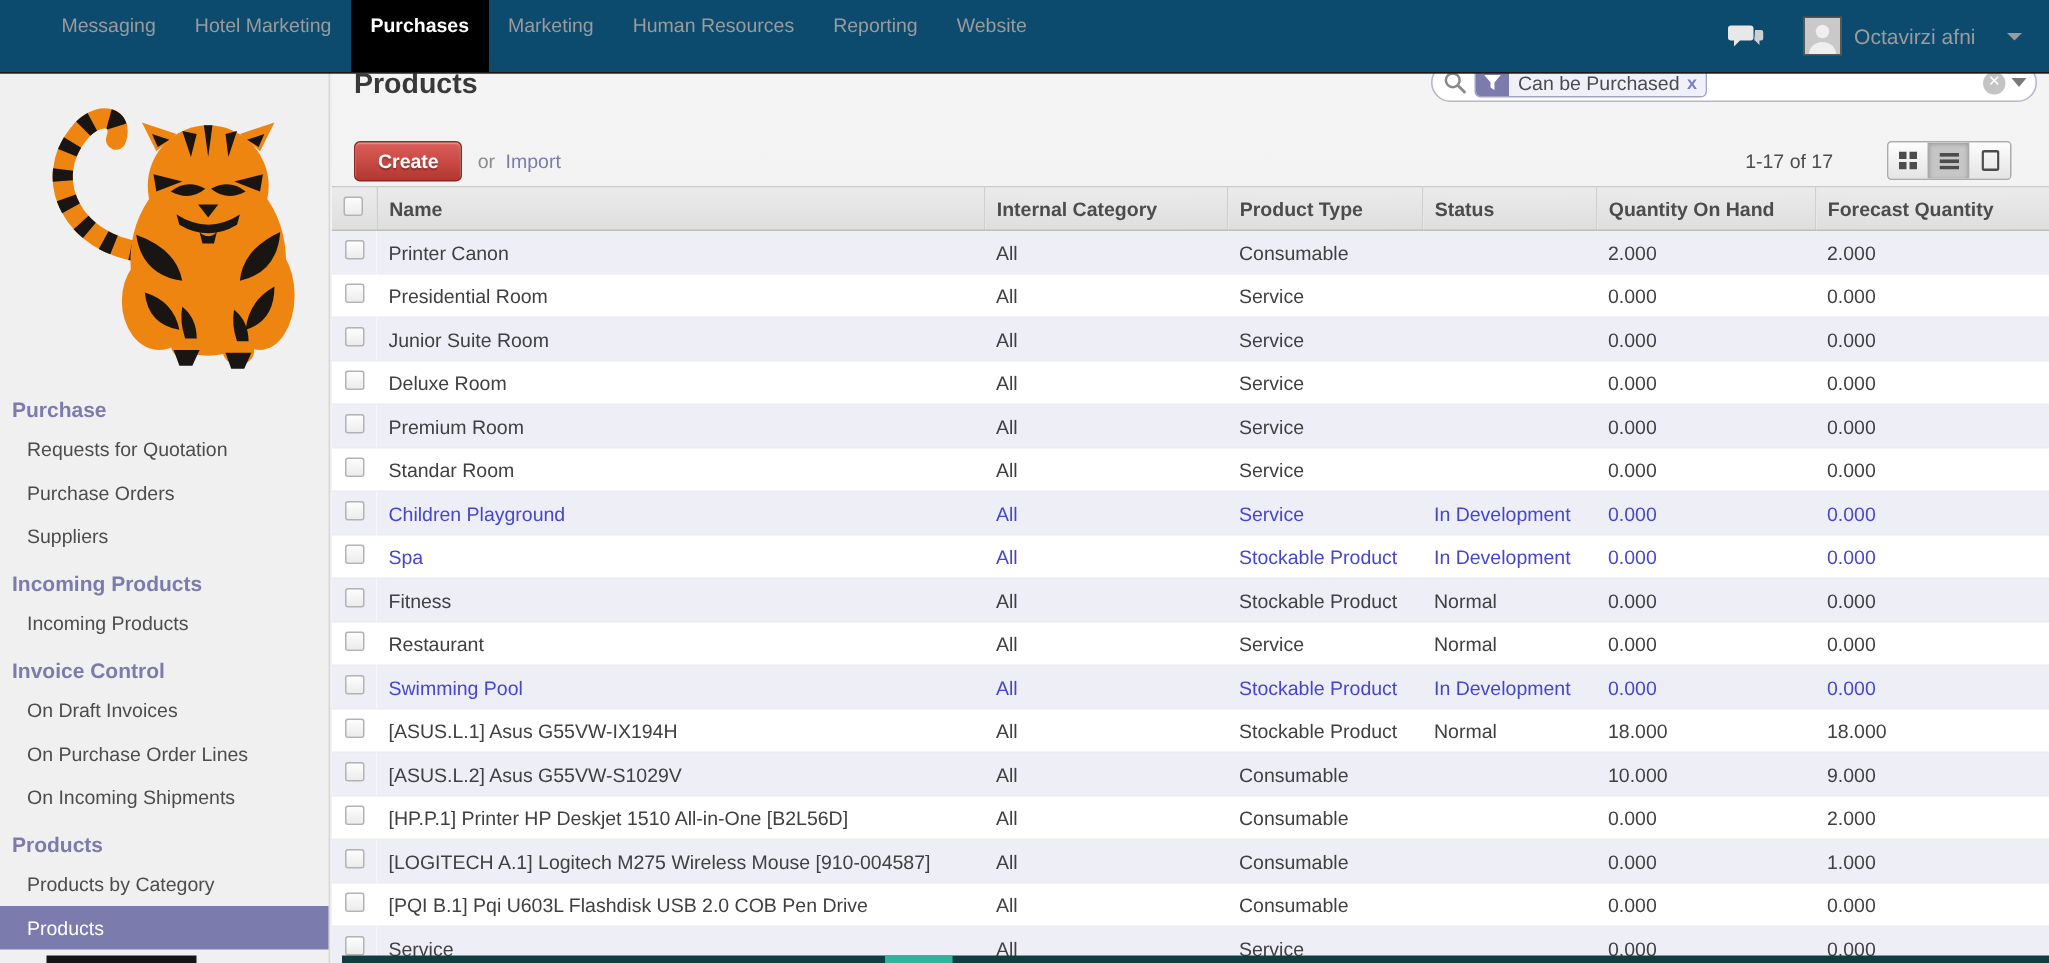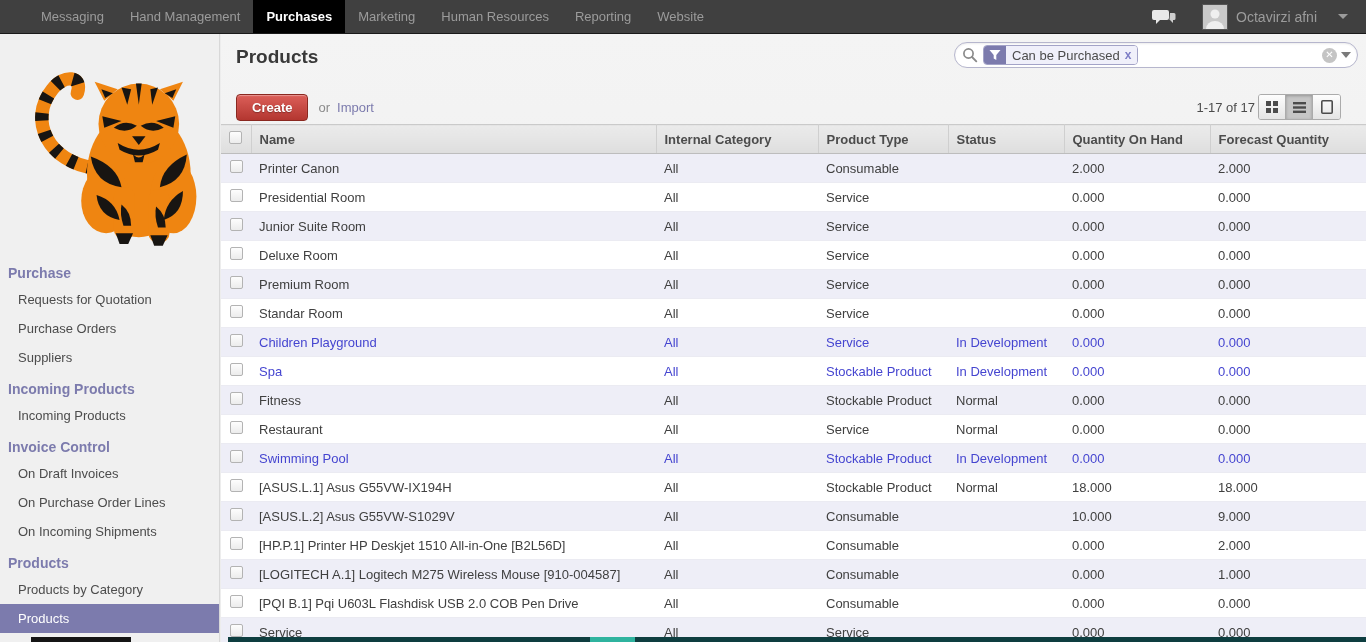--- a/index.html
+++ b/index.html
@@ -1,21 +1,21 @@
 <!DOCTYPE html>
 <html><head>
 <meta charset="utf-8">
 <style>
   * { margin:0; padding:0; box-sizing:border-box; }
   html,body { width:1366px; height:642px; overflow:hidden; background:#ededed;
               font-family:"Liberation Sans", sans-serif; }
 
   
-  .topbar { position:absolute; left:0; top:0; width:1366px; height:34px;
-            background:#404040; border-bottom:1px solid #1a1a1a; z-index:30;
+  .topbar { position:absolute; left:0; top:0; width:1366px; height:49px;
+            background:#0c4a6e; border-bottom:1px solid #1a1a1a; z-index:30;
             display:flex; align-items:stretch; }
   .topbar .menu { display:flex; margin-left:28px; }
   .topbar .menu-item { color:#9b9b9b; font-size:13px; line-height:33px;
             padding:0 13px; cursor:pointer; white-space:nowrap; }
   .topbar .menu-item.active { background:#000; color:#fff; font-weight:bold; }
   .topbar .right { margin-left:auto; display:flex; align-items:center; padding-right:18px; }
   .chat-icon { width:24px; height:18px; margin-right:26px; cursor:pointer; }
   .avatar { width:26px; height:26px; background:#3c3c3c; border:1px solid #555;
             margin-right:8px; display:flex; align-items:flex-end; justify-content:center; overflow:hidden; }
   .user-name { color:#9b9b9b; font-size:14px; margin-right:21px; cursor:pointer; }
@@ -56,21 +56,21 @@
 
   .button-row { position:absolute; left:15px; right:25px; top:53px; height:40px;
              display:flex; align-items:center; }
   .btn-create { background:linear-gradient(#dc5f59,#b33630); border:1px solid #8a2820;
              border-radius:4px; color:#fff; font-weight:bold; font-size:13px;
              padding:5px 15px; cursor:pointer; text-shadow:0 1px 1px rgba(0,0,0,.3);
              box-shadow:0 1px 1px rgba(255,255,255,.35) inset; }
   .or-label { color:#8b8b8b; font-size:13px; margin:0 7px 0 10px; }
   .link-import { color:#7c7bad; font-size:13px; cursor:pointer; text-decoration:none; }
   .pager-area { margin-left:auto; display:flex; align-items:center; }
-  .pager-text { font-size:13px; color:#4c4c4c; margin-right:3px; }
+  .pager-text { font-size:13px; color:#4c4c4c; margin-right:36px; }
   .switcher { display:flex; border:1px solid #ababab; border-radius:3px; overflow:hidden; }
   .sw-btn { width:27px; height:24px; background:linear-gradient(#fdfdfd,#e4e4e4);
              border-right:1px solid #ababab; display:flex; align-items:center;
              justify-content:center; cursor:pointer; }
   .sw-btn:last-child { border-right:none; }
   .sw-btn.active { background:#c6c6c6; box-shadow:0 1px 3px rgba(0,0,0,.25) inset; }
 
   
   .table-wrap { position:absolute; left:0; right:0; top:90px; bottom:0; overflow:hidden; }
   table { border-collapse:collapse; table-layout:fixed; width:1145px; background:#fff; }
@@ -92,21 +92,21 @@
   
   .bottom-strip { position:absolute; left:0; bottom:0; width:1366px; height:5px; z-index:40; }
   .bs-seg { position:absolute; bottom:0; height:5px; }
 </style>
 </head>
 <body>
 
 <div class="topbar">
   <div class="menu">
     <div class="menu-item">Messaging</div>
-    <div class="menu-item">Hand Management</div>
+    <div class="menu-item">Hotel Marketing</div>
     <div class="menu-item active">Purchases</div>
     <div class="menu-item">Marketing</div>
     <div class="menu-item">Human Resources</div>
     <div class="menu-item">Reporting</div>
     <div class="menu-item">Website</div>
   </div>
   <div class="right">
     <svg class="chat-icon" viewBox="0 0 24 18">
       <path d="M2 2 h13 a2 2 0 0 1 2 2 v6 a2 2 0 0 1 -2 2 h-7 l-4 4 v-4 h-2 a2 2 0 0 1 -2 -2 v-6 a2 2 0 0 1 2 -2z" fill="#e8e8e8"></path>
       <path d="M18 5 h4 a1.5 1.5 0 0 1 1.5 1.5 v4 a1.5 1.5 0 0 1 -1.5 1.5 h-1 v3 l-3 -3 h-0.5" fill="#cfcfcf"></path>

